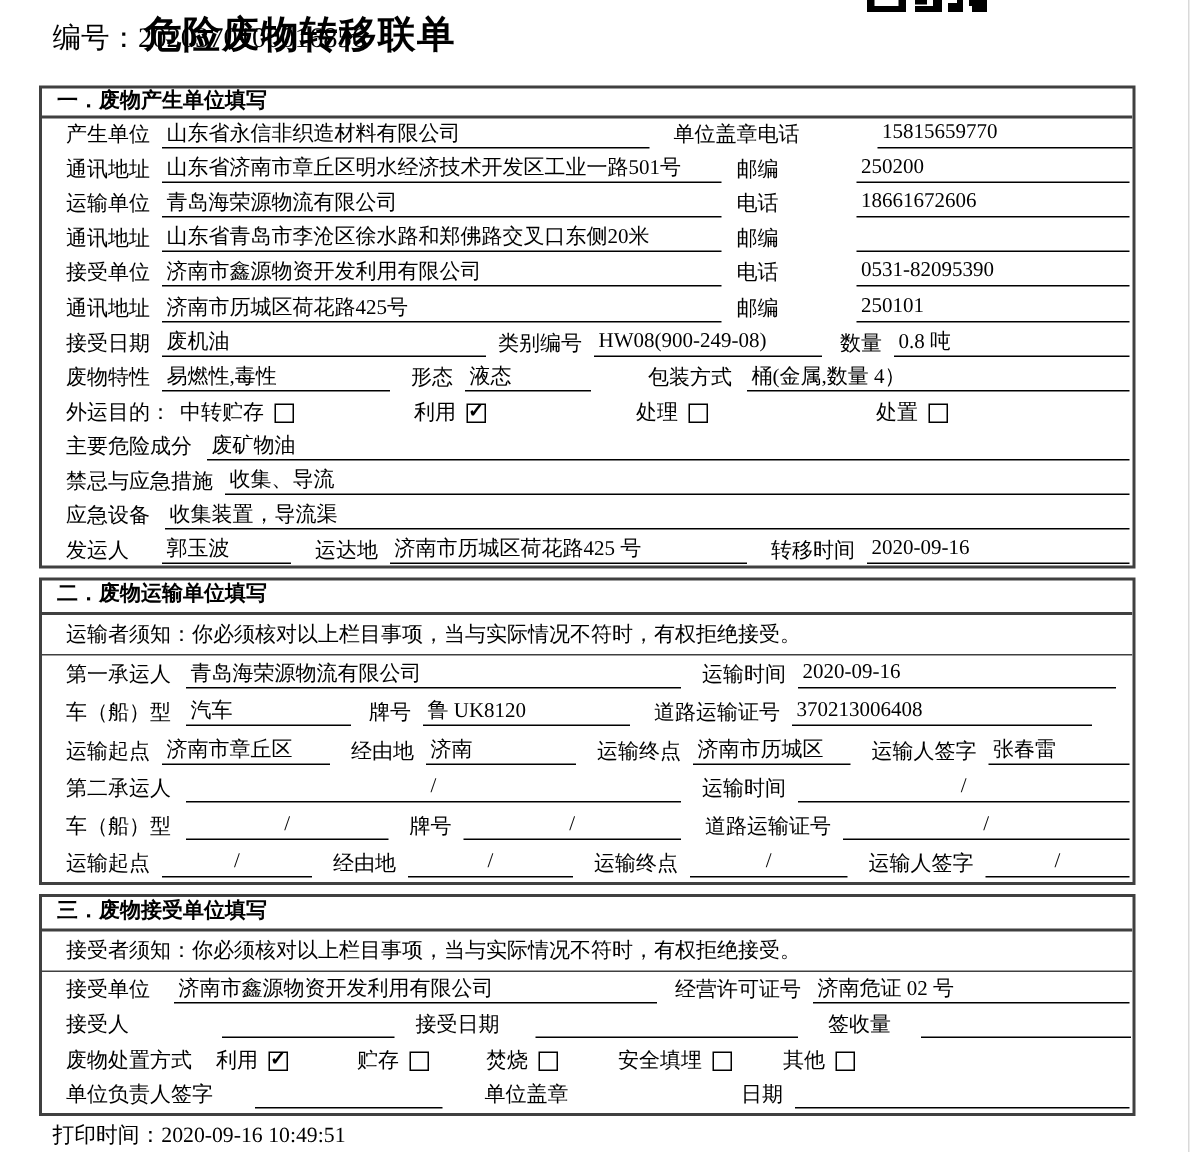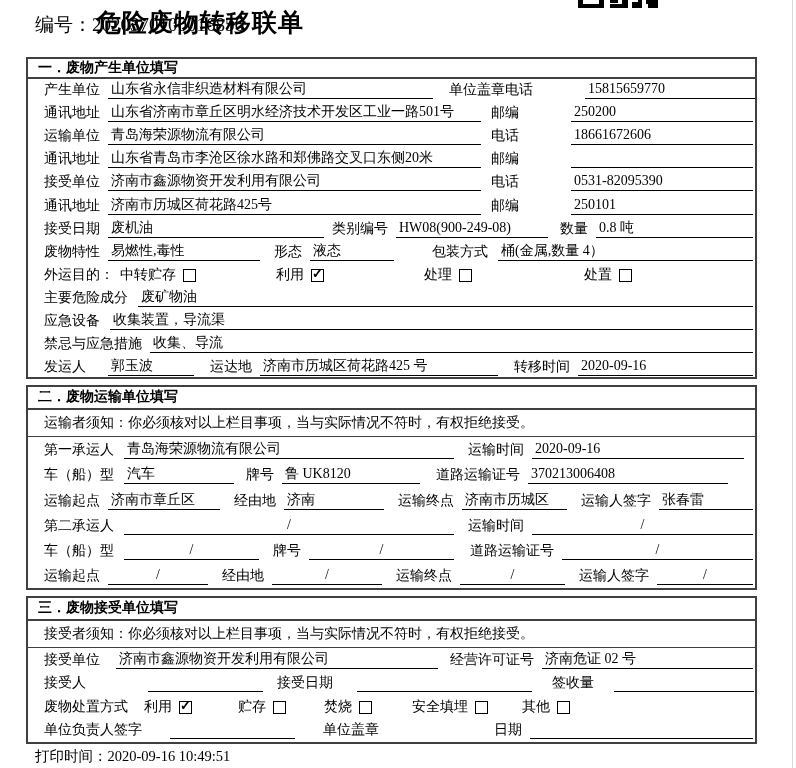--- a/index.html
+++ b/index.html
@@ -157,27 +157,27 @@
           <span class="cb"></span>
         </span>
     </div>
 
     <div class="row s1row">
       <span class="lbl">主要危险成分</span>
       <span class="u fill" style="margin-left:10px">废矿物油</span>
     </div>
 
     <div class="row s1row">
+      <span class="lbl">禁忌与应急措施</span>
+      <span class="u fill" style="margin-left:8px">收集、导流</span>
+    </div>
+
+    <div class="row s1row">
       <span class="lbl">应急设备</span>
       <span class="u fill" style="margin-left:10px">收集装置，导流渠</span>
-    </div>
-
-    <div class="row s1row">
-      <span class="lbl">禁忌与应急措施</span>
-      <span class="u fill" style="margin-left:8px">收集、导流</span>
     </div>
 
     <div class="row s1row">
       <span class="lbl" style="width:64px">发运人</span>
       <span class="u" style="width:86px">郭玉波</span>
       <span class="lbl" style="margin-left:16px">运达地</span>
       <span class="u" style="width:238px;margin-left:8px">济南市历城区荷花路425 号</span>
       <span class="lbl" style="margin-left:16px">转移时间</span>
       <span class="u fill" style="margin-left:8px">2020-09-16</span>
     </div>

